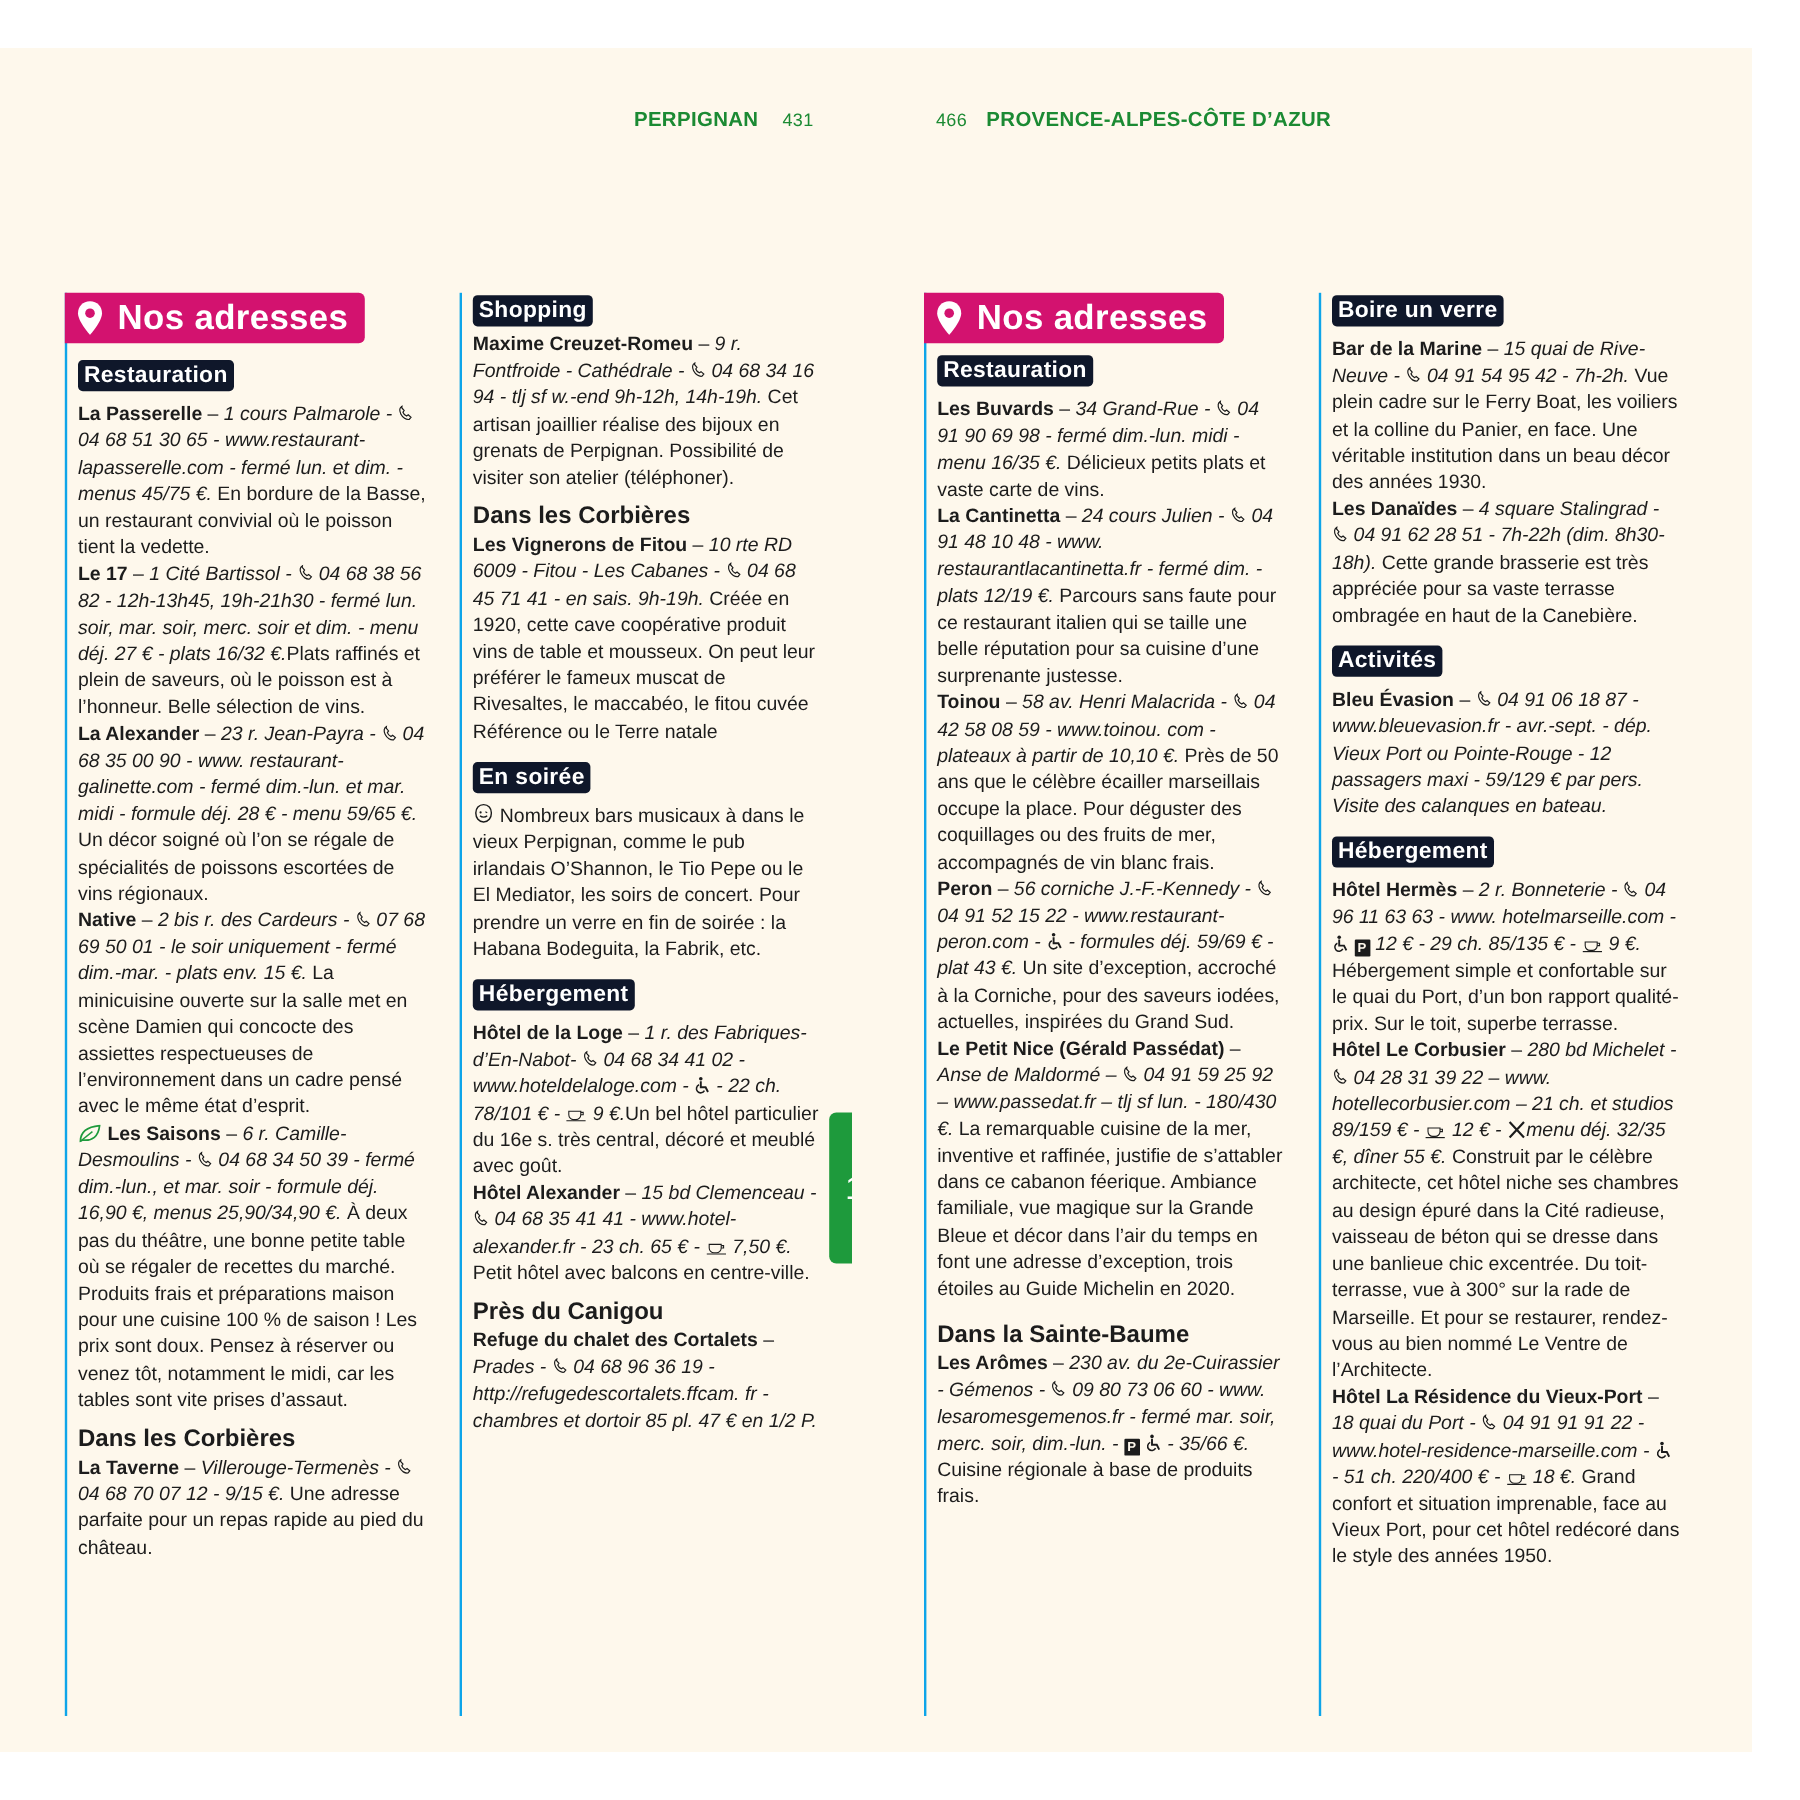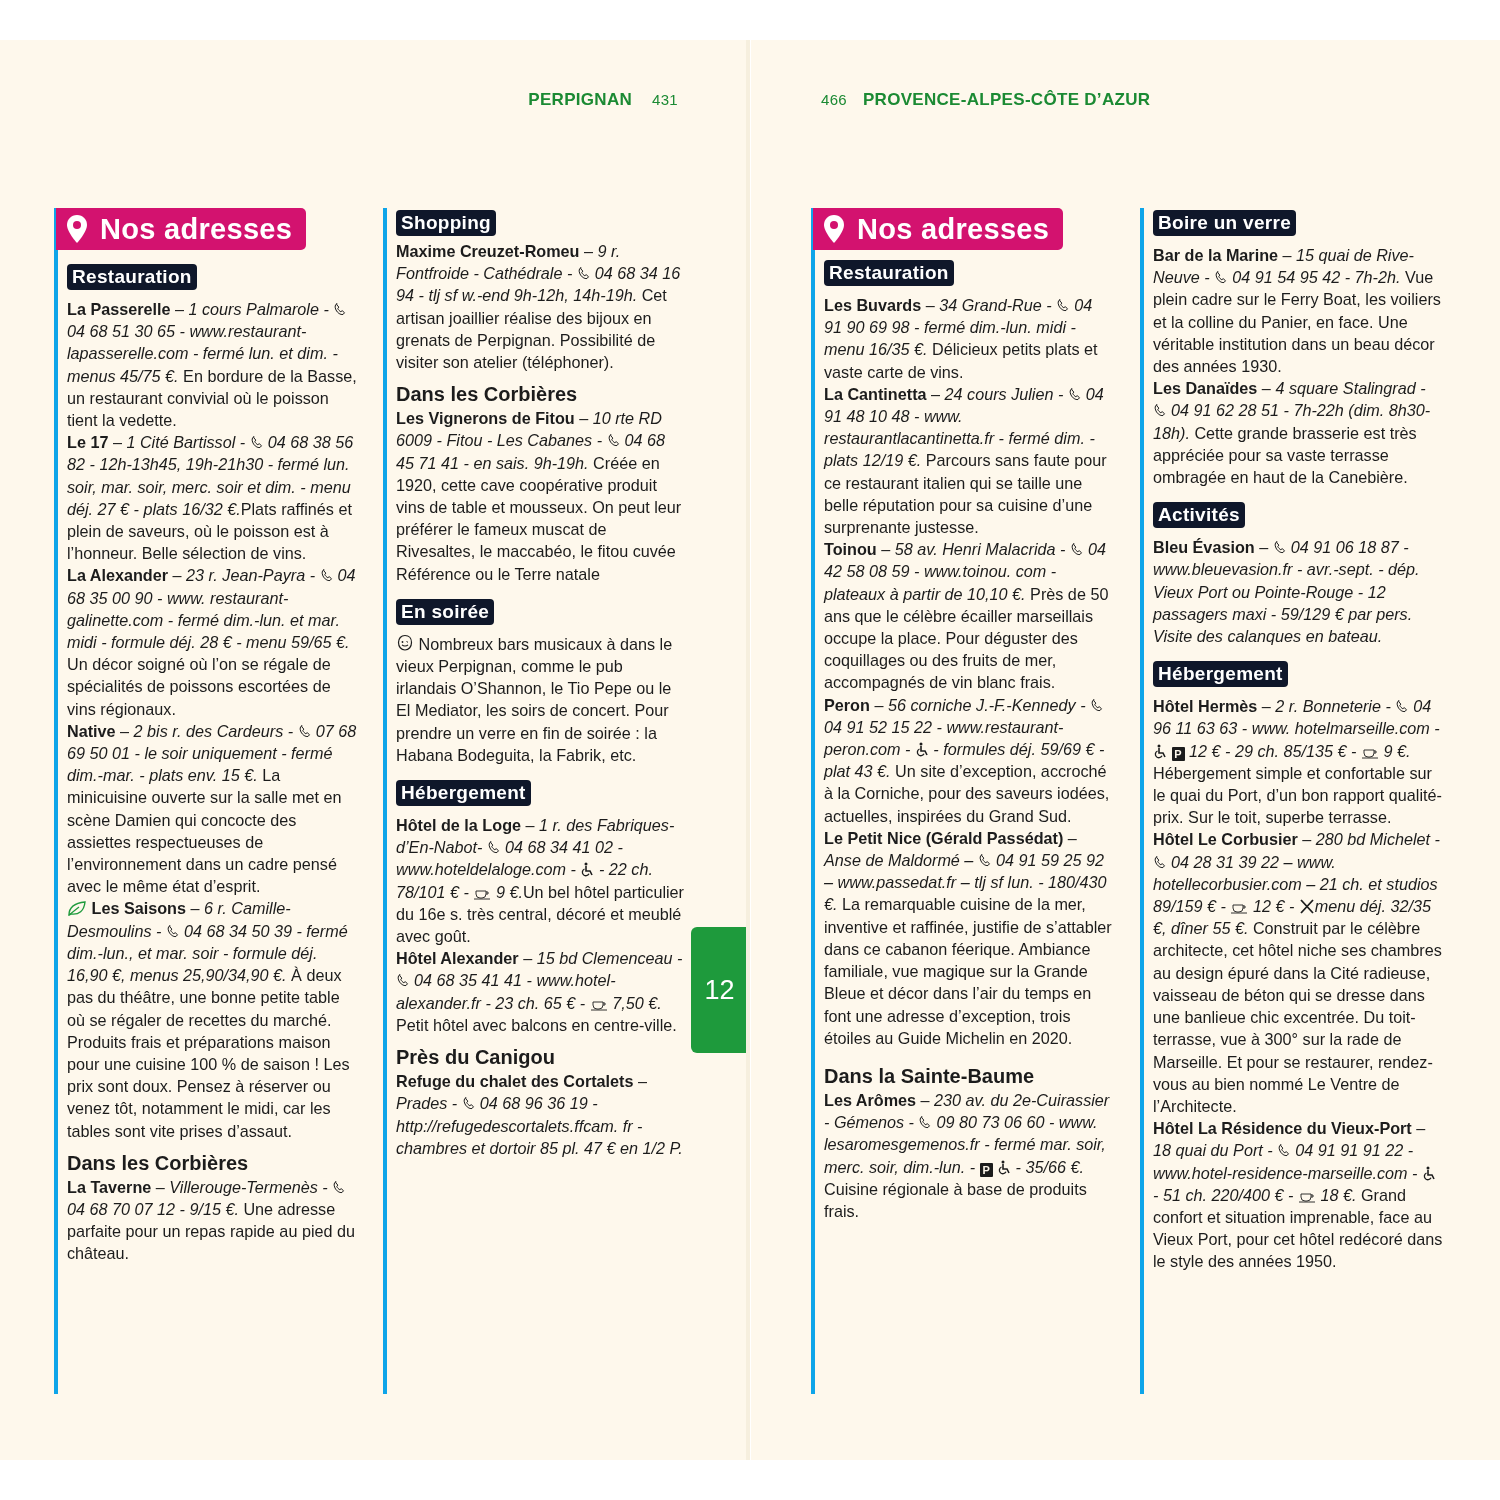--- a/index.html
+++ b/index.html
@@ -3,32 +3,32 @@
 <meta charset="utf-8">
 <style>
   html, body { margin: 0; padding: 0; }
   body {
     width: 1500px; height: 1500px; background: #ffffff; position: relative; overflow: hidden;
     font-family: "Liberation Sans", sans-serif; color: #1c1c1c;
   }
   .spread { position: absolute; left: 0; top: 40px; width: 1500px; height: 1420px; }
   .page { position: absolute; top: 0; height: 1420px; background: #fef8ec; }
   .page.left { left: 0; width: 746px; }
-  .page.right { left: 751px; width: 750px; }
+  .page.right { left: 710px; width: 750px; }
   .gutter { position: absolute; left: 746px; top: 0; width: 4px; height: 1420px; background: #f6efde; }
 
   .running-head { position: absolute; top: 50px; font-weight: bold; font-size: 17px; color: #1b8a33; letter-spacing: 0.3px; }
   .running-head .num { font-weight: normal; font-size: 15px; color: #1b8a33; }
   .rh-left { right: 68px; }
   .rh-left .num { margin-left: 20px; }
   .rh-right { left: 70px; }
   .rh-right .num { margin-right: 16px; }
 
   .col { position: absolute; top: 168px; font-size: 16.2px; line-height: 22.2px; }
-  .col.rule { border-left: 4px solid #0ea5e9; padding-left: 9px; }
+  .col.rule { border-left: 2px solid #0ea5e9; padding-left: 9px; margin-top: 36px; }
   .col-1 { left: 54px; width: 290px; height: 1186px; }
   .col-2 { left: 383px; width: 290px; height: 1186px; }
   .col-3 { left: 60px; width: 290px; height: 1186px; }
   .col-4 { left: 389px; width: 290px; height: 1186px; }
 
   .main-header {
     display: inline-flex; align-items: center; background: #d3126f; color: #fff;
     font-weight: bold; font-size: 29px; padding: 4px 14px 4px 8px; border-radius: 0 5px 5px 0;
     margin-left: -11px; height: 34px; letter-spacing: 0.3px;
   }

